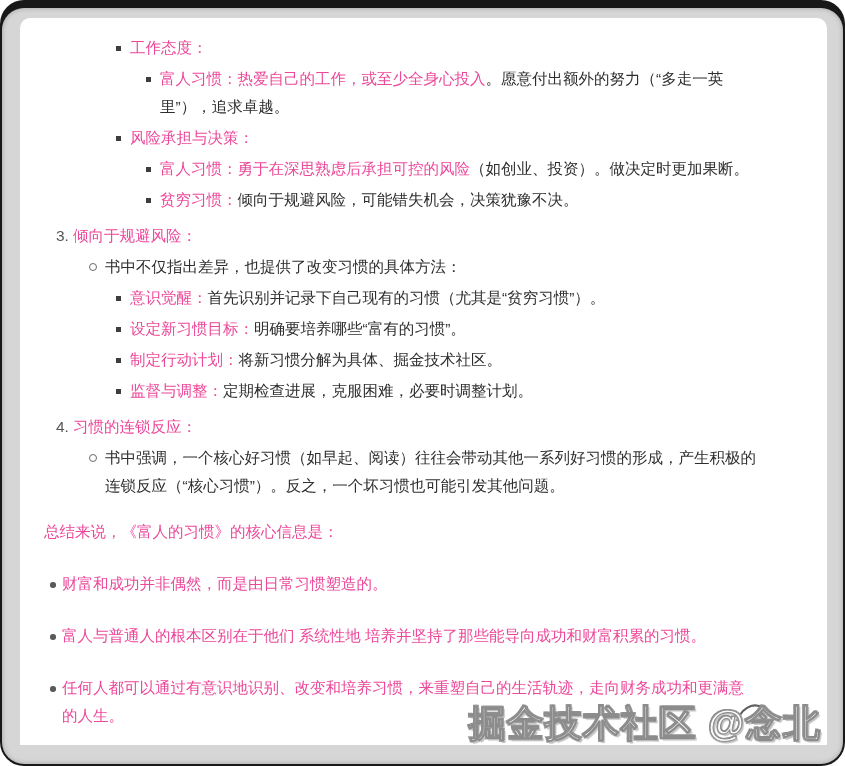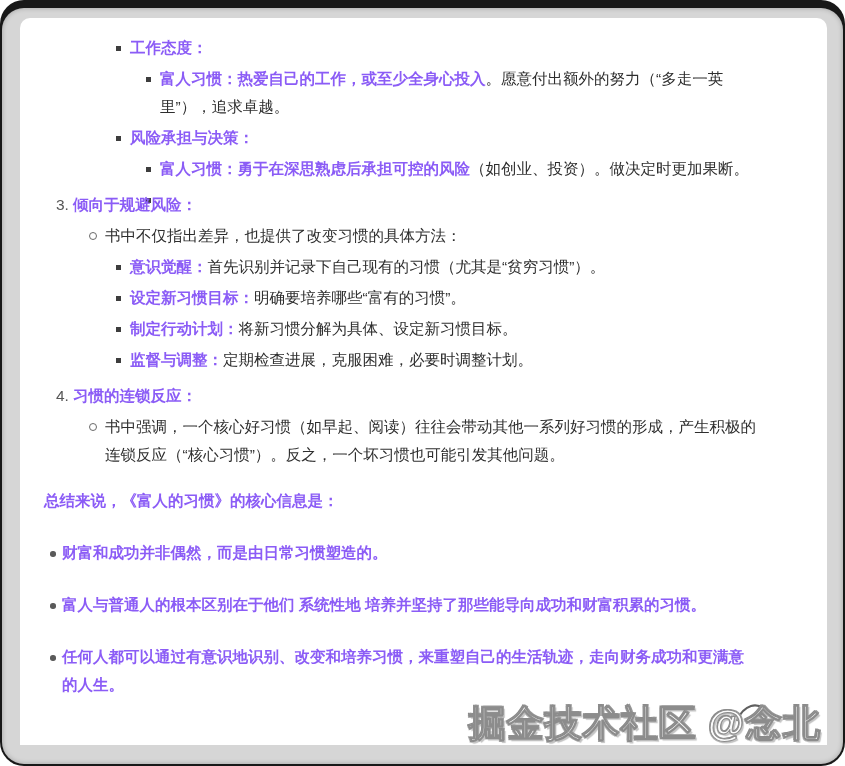--- a/index.html
+++ b/index.html
@@ -9,21 +9,21 @@
   .frame{position:absolute;inset:0;border-radius:24px;background:#181818;}
   .screen{position:absolute;top:8px;left:2px;right:2px;bottom:2px;border-radius:22px;background:#d6d6d6;
     box-shadow:inset 0 0 5px rgba(0,0,0,.25);}
   .content{position:absolute;top:10px;left:18px;right:16px;bottom:19px;background:#ffffff;
     border-radius:10px 10px 0 0;overflow:hidden;}
   
   .doc{position:absolute;inset:0;padding:13px 26px 0 24px;
     font-size:15.5px;line-height:28px;color:#2e2e2e;}
   .row{position:relative;margin:3px 0;}
   .row .txt{white-space:pre-wrap;}
-  .row strong{color:#8b5cf6;font-weight:700;}
+  .row strong{color:#ec4899;font-weight:400;}
   .row.l2{padding-left:61px;}
   .row.l3{padding-left:86px;}
   .row.l4{padding-left:116px;}
   .row.ol{padding-left:29px;margin-top:8px;}
   .row.para{padding-left:0;margin-top:18px;margin-bottom:12px;}
   .row.dot{padding-left:18px;margin:24px 0;}
   .num{position:absolute;left:12px;top:0;color:#555;font-weight:400;}
   .b{position:absolute;display:block;}
   .b.sq{width:5px;height:5px;background:#3d3d3d;top:12px;}
   .row.l3 .b.sq{left:72px;}
@@ -63,20 +63,21 @@
             <div class="txt"><strong>风险承担与决策：</strong><span></span></div>
           </div>
 
           <div class="row l4">
             <span class="b sq"></span>
             <div class="txt"><strong>富人习惯：勇于在深思熟虑后承担可控的风险</strong><span>（如创业、投资）。做决定时更加果断。</span></div>
           </div>
 
           <div class="row l4">
             <span class="b sq"></span>
+            <div class="txt"><strong>贫穷习惯：</strong><span>倾向于规避风险，可能错失机会，决策犹豫不决。</span></div>
           </div>
 
           <div class="row ol">
             <span class="num">3.</span>
             <div class="txt"><strong>倾向于规避风险：</strong><span></span></div>
           </div>
 
           <div class="row l2">
             <span class="b circ"></span>
             <div class="txt"><strong></strong><span>书中不仅指出差异，也提供了改变习惯的具体方法：</span></div>
@@ -87,21 +88,21 @@
             <div class="txt"><strong>意识觉醒：</strong><span>首先识别并记录下自己现有的习惯（尤其是“贫穷习惯”）。</span></div>
           </div>
 
           <div class="row l3">
             <span class="b sq"></span>
             <div class="txt"><strong>设定新习惯目标：</strong><span>明确要培养哪些“富有的习惯”。</span></div>
           </div>
 
           <div class="row l3">
             <span class="b sq"></span>
-            <div class="txt"><strong>制定行动计划：</strong><span>将新习惯分解为具体、设定新习惯目标。</span></div>
+            <div class="txt"><strong>制定行动计划：</strong><span>将新习惯分解为具体、掘金技术社区。</span></div>
           </div>
 
           <div class="row l3">
             <span class="b sq"></span>
           </div>
 
           <div class="row l3">
             <span class="b sq"></span>
             <div class="txt"><strong>监督与调整：</strong><span>定期检查进展，克服困难，必要时调整计划。</span></div>
           </div>

